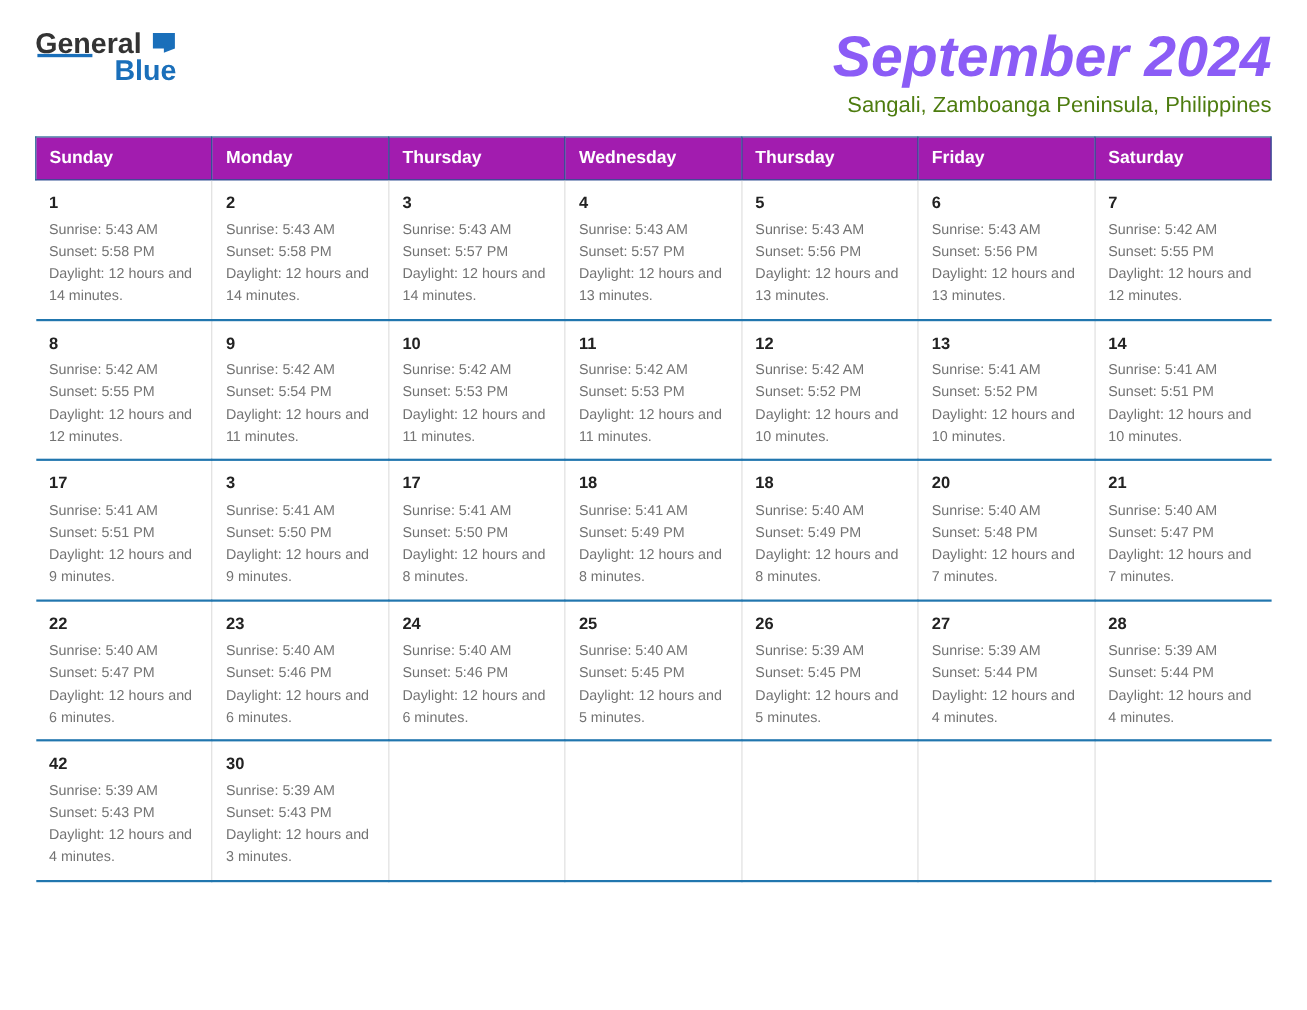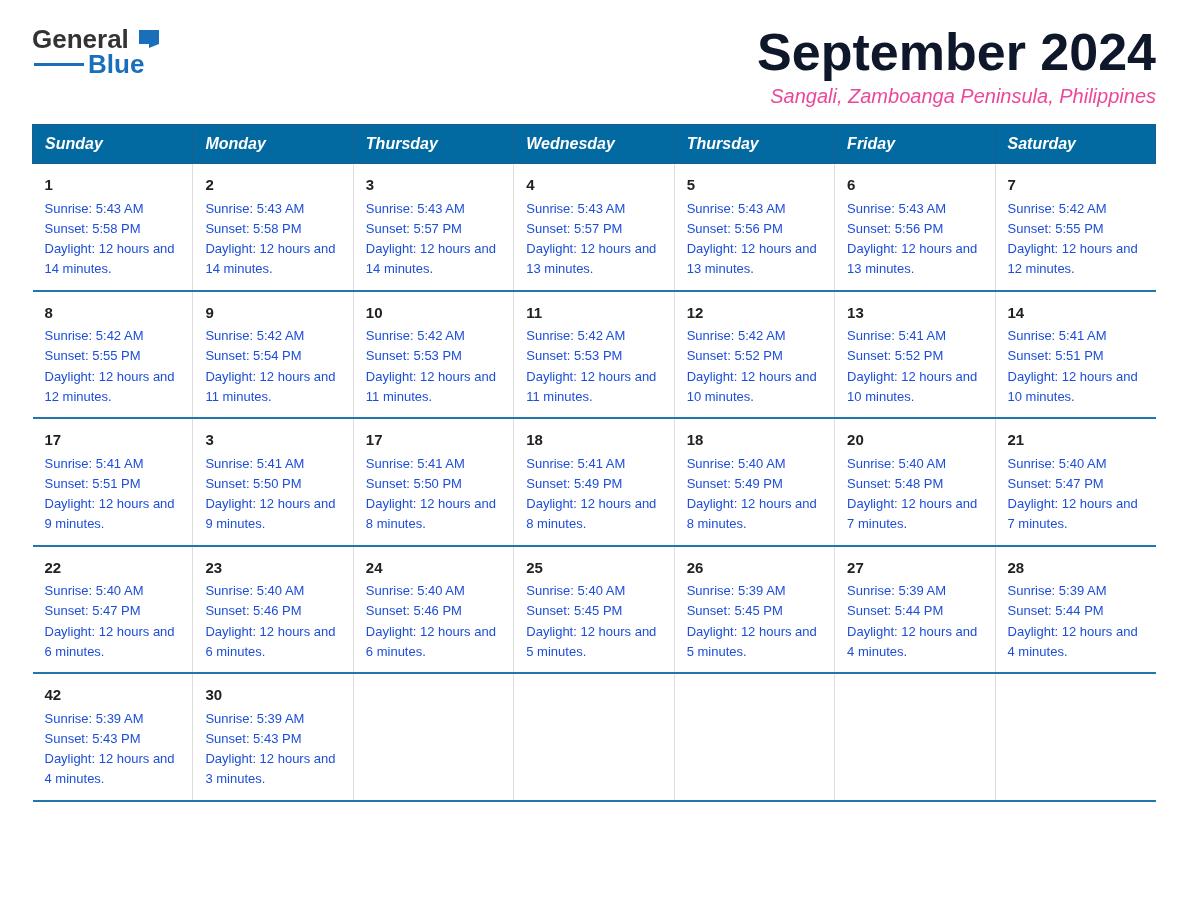--- a/index.html
+++ b/index.html
@@ -35,43 +35,42 @@
       width: 28px;
       height: 28px;
       margin-left: 2px;
     }
     .title-block {
       text-align: right;
     }
     .calendar-title {
       font-size: 52px;
       font-weight: bold;
-      color: #0f172a;
+      color: #8b5cf6;
       line-height: 1.1;
+      font-style: italic;
     }
     .calendar-subtitle {
       font-size: 20px;
-      color: #ec4899;
+      color: #4d7c0f;
       margin-top: 4px;
-      font-style: italic;
     }
     .calendar-table {
       width: 100%;
       border-collapse: collapse;
       margin-top: 8px;
     }
     .calendar-table thead th {
-      background-color: #0369a1;
+      background-color: #a21caf;
       color: #fff;
       font-size: 16px;
       font-weight: bold;
       padding: 10px 12px;
       text-align: left;
       border: 1px solid #1a5d8e;
-      font-style: italic;
     }
     .calendar-table tbody tr {
       border-bottom: 2px solid #2176ae;
     }
     .calendar-table tbody td {
       vertical-align: top;
       padding: 10px 12px;
       border-right: 1px solid #ddd;
       width: calc(100% / 7);
       min-height: 90px;
@@ -85,21 +84,21 @@
     }
     .day-number {
       font-size: 15px;
       font-weight: bold;
       display: block;
       margin-bottom: 2px;
       color: #222;
     }
     .day-info {
       font-size: 13px;
-      color: #1d4ed8;
+      color: #737373;
       line-height: 1.55;
     }
     .empty-cell {
       background: #fff;
     }
     .logo-wrapper {
       display: flex;
       flex-direction: column;
       align-items: flex-start;
     }
@@ -109,21 +108,21 @@
 
 <div class="header-section">
   <div class="logo-wrapper">
     <div class="logo">
       <span class="logo-text-general">General</span>
       <svg class="logo-icon" viewBox="0 0 28 28" xmlns="http://www.w3.org/2000/svg">
         <polygon points="4,4 24,4 24,18 4,18" fill="#1a6fba"></polygon>
         <polygon points="14,14 24,18 14,22" fill="#1a6fba"></polygon>
       </svg>
     </div>
-    <div style="display:flex; align-items:center; gap:4px; margin-top:-6px; margin-left:2px;">
+    <div style="display:flex; align-items:flex-start; gap:20px; margin-top:-6px; margin-left:2px;">
       <span style="width:50px; height:3px; background:#1a6fba; display:inline-block;"></span>
       <span class="logo-text-blue" style="font-size:26px; font-weight:bold; color:#1a6fba;">Blue</span>
     </div>
   </div>
   <div class="title-block">
     <div class="calendar-title">September 2024</div>
     <div class="calendar-subtitle">Sangali, Zamboanga Peninsula, Philippines</div>
   </div>
 </div>
 

